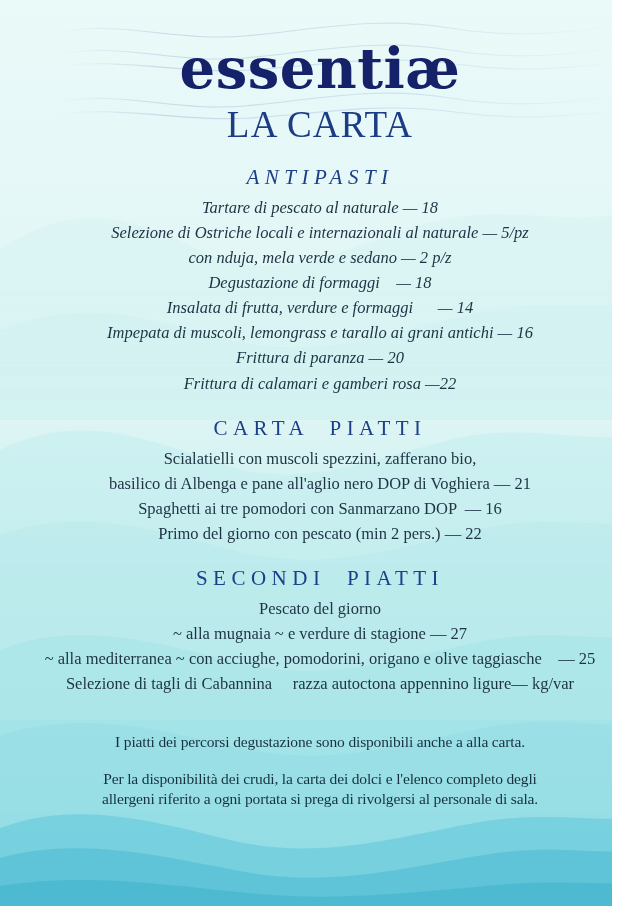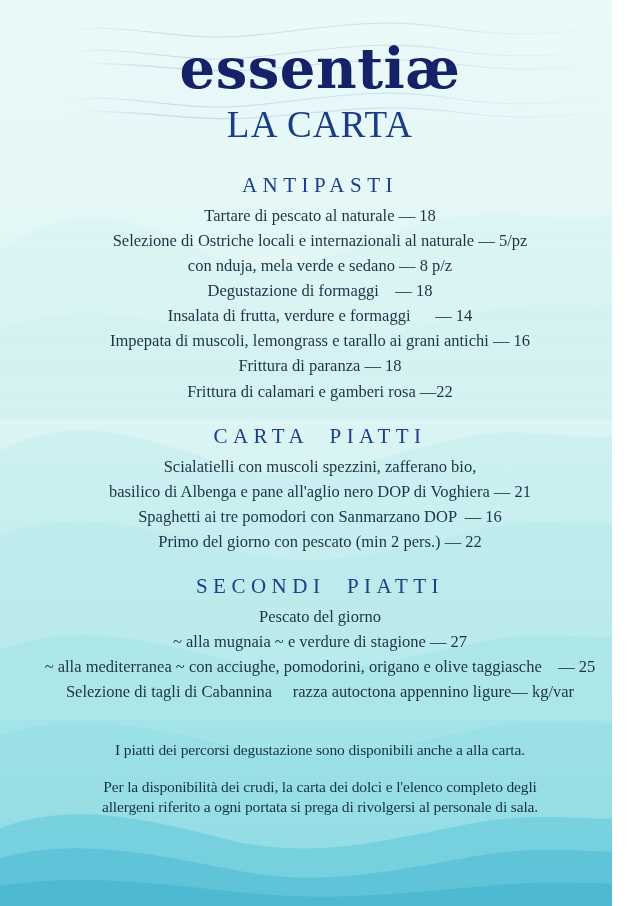--- a/index.html
+++ b/index.html
@@ -78,21 +78,21 @@
     margin: 10px 0 0 0;
     font-family: "Liberation Serif", "DejaVu Serif", serif;
     font-size: 37px;
     font-weight: 400;
     letter-spacing: 1.2px;
     line-height: 1;
     color: #1c3d86;
   }
 
   .menu-section { margin-top: 20px; }
-  #section-antipasti { margin-top: 30px; }
+  #section-antipasti { margin-top: 22px; font-style: italic; }
 
   .section-heading {
     margin: 0 0 5px 0;
     font-size: 21px;
     font-weight: 400;
     letter-spacing: 5.5px;
     color: #1b3f88;
     white-space: pre;
   }
 
@@ -185,25 +185,25 @@
   <div id="content">
 
     <h1 id="brand-logo">essentiæ</h1>
     <h2 id="menu-subtitle">LA CARTA</h2>
 
     <section class="menu-section" id="section-antipasti">
       <h3 class="section-heading">ANTIPASTI</h3>
       <ul class="dish-list">
         <li class="dish-item">Tartare di pescato al naturale — 18</li>
         <li class="dish-item">Selezione di Ostriche locali e internazionali al naturale — 5/pz</li>
-        <li class="dish-item">con nduja, mela verde e sedano — 8 p/z</li>
+        <li class="dish-item">con nduja, mela verde e sedano — 2 p/z</li>
         <li class="dish-item">Degustazione di formaggi    — 18</li>
         <li class="dish-item">Insalata di frutta, verdure e formaggi      — 14</li>
         <li class="dish-item">Impepata di muscoli, lemongrass e tarallo ai grani antichi — 16</li>
-        <li class="dish-item">Frittura di paranza — 18</li>
+        <li class="dish-item">Frittura di paranza — 20</li>
         <li class="dish-item">Frittura di calamari e gamberi rosa —22</li>
       </ul>
     </section>
 
     <section class="menu-section" id="section-primi">
       <h3 class="section-heading">CARTA  PIATTI</h3>
       <ul class="dish-list">
         <li class="dish-item">Scialatielli con muscoli spezzini, zafferano bio,</li>
         <li class="dish-item">basilico di Albenga e pane all'aglio nero DOP di Voghiera — 21</li>
         <li class="dish-item">Spaghetti ai tre pomodori con Sanmarzano DOP  — 16</li>

